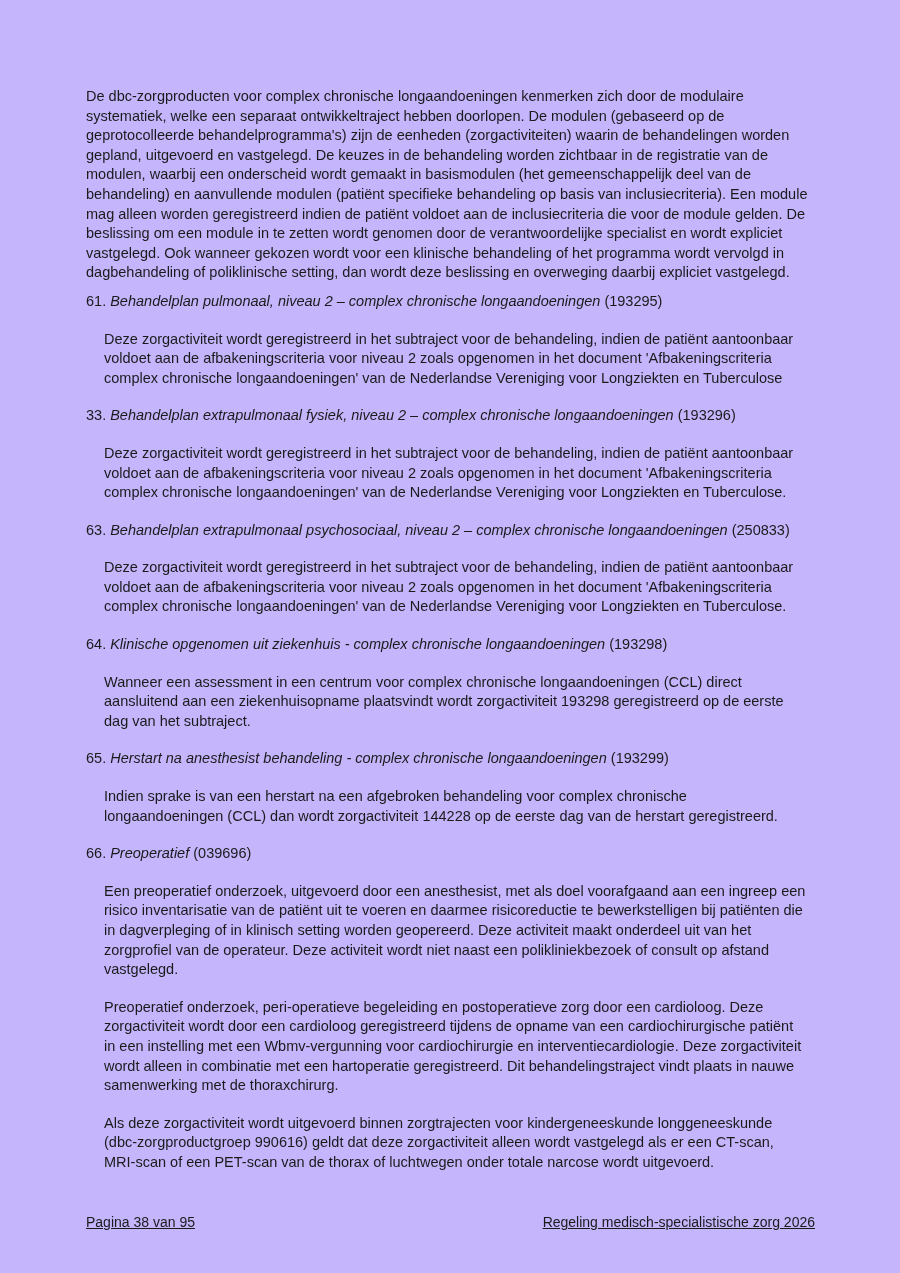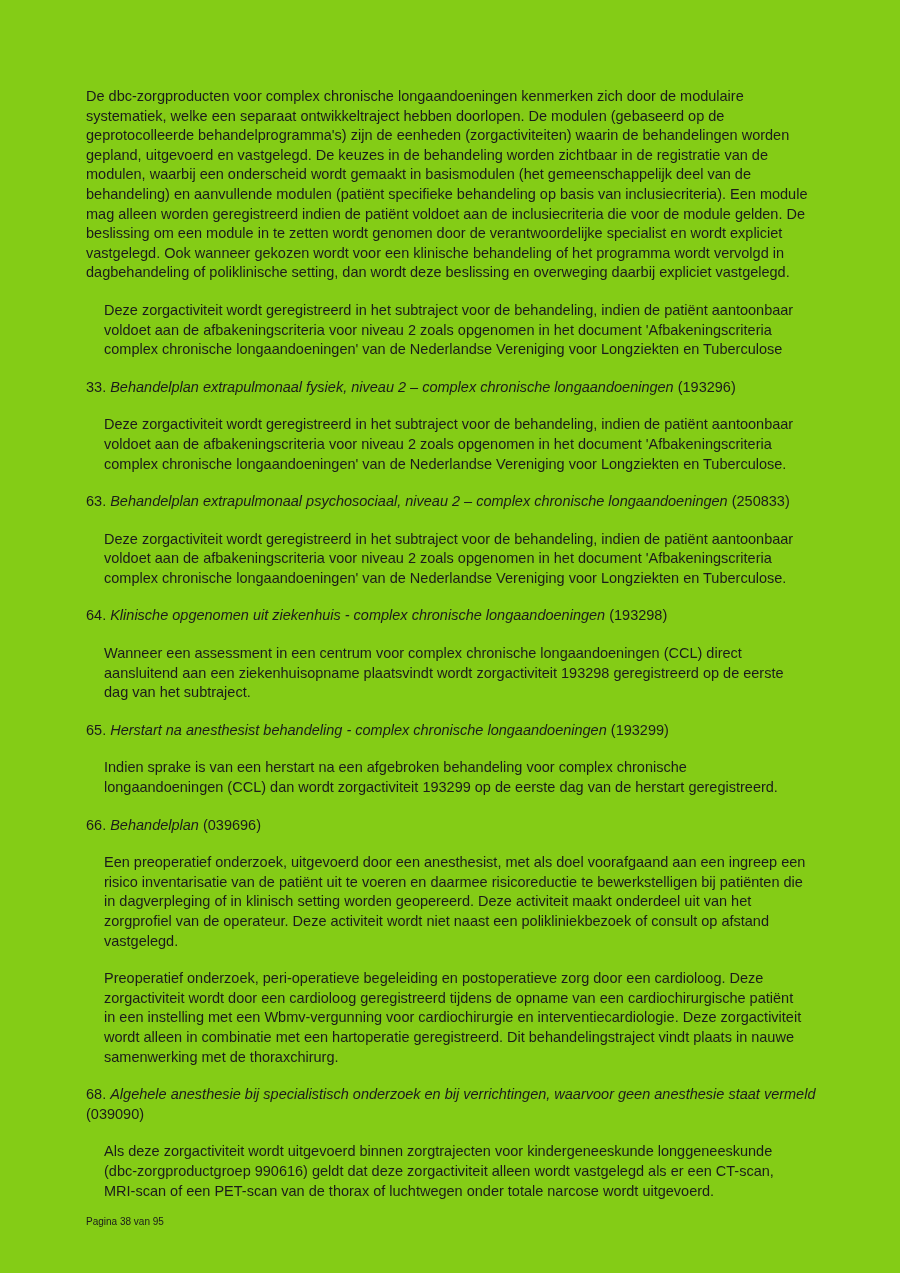--- a/index.html
+++ b/index.html
@@ -4,21 +4,21 @@
 <style>
   html, body {
     margin: 0;
     padding: 0;
     background: #ffffff;
   }
   .page {
     position: relative;
     width: 900px;
     height: 1273px;
-    background: #84cc16;
+    background: #c4b5fd;
     font-family: "Liberation Sans", sans-serif;
     color: #1b1b1b;
     overflow: hidden;
   }
   .content {
     position: absolute;
     left: 86px;
     top: 87px;
     width: 738px;
     font-size: 14.5px;
@@ -43,68 +43,70 @@
   .body-text {
     margin: 18px;
   }
   .footer {
     position: absolute;
     left: 86px;
     top: 1213px;
     width: 729px;
     display: flex;
     justify-content: space-between;
-    font-size: 10px;
+    font-size: 14px;
     line-height: 18px;
+    text-decoration: underline;
   }
 </style>
 </head>
 <body>
 
 <div class="page">
   <div class="content">
 
     <p class="para">De dbc-zorgproducten voor complex chronische longaandoeningen kenmerken zich door de modulaire systematiek, welke een separaat ontwikkeltraject hebben doorlopen. De modulen (gebaseerd op de geprotocolleerde behandelprogramma's) zijn de eenheden (zorgactiviteiten) waarin de behandelingen worden gepland, uitgevoerd en vastgelegd. De keuzes in de behandeling worden zichtbaar in de registratie van de modulen, waarbij een onderscheid wordt gemaakt in basismodulen (het gemeenschappelijk deel van de behandeling) en aanvullende modulen (patiënt specifieke behandeling op basis van inclusiecriteria). Een module mag alleen worden geregistreerd indien de patiënt voldoet aan de inclusiecriteria die voor de module gelden. De beslissing om een module in te zetten wordt genomen door de verantwoordelijke specialist en wordt expliciet vastgelegd. Ook wanneer gekozen wordt voor een klinische behandeling of het programma wordt vervolgd in dagbehandeling of poliklinische setting, dan wordt deze beslissing en overweging daarbij expliciet vastgelegd.</p>
 
     <div class="section">
+      <p class="heading"><span class="num">61.</span> <span class="title">Behandelplan pulmonaal, niveau 2 – complex chronische longaandoeningen</span> <span class="code">(193295)</span></p>
       <p class="body-text">Deze zorgactiviteit wordt geregistreerd in het subtraject voor de behandeling, indien de patiënt aantoonbaar voldoet aan de afbakeningscriteria voor niveau 2 zoals opgenomen in het document 'Afbakeningscriteria complex chronische longaandoeningen' van de Nederlandse Vereniging voor Longziekten en Tuberculose</p>
     </div>
 
     <div class="section">
       <p class="heading"><span class="num">33.</span> <span class="title">Behandelplan extrapulmonaal fysiek, niveau 2 – complex chronische longaandoeningen</span> <span class="code">(193296)</span></p>
       <p class="body-text">Deze zorgactiviteit wordt geregistreerd in het subtraject voor de behandeling, indien de patiënt aantoonbaar voldoet aan de afbakeningscriteria voor niveau 2 zoals opgenomen in het document 'Afbakeningscriteria complex chronische longaandoeningen' van de Nederlandse Vereniging voor Longziekten en Tuberculose.</p>
     </div>
 
     <div class="section">
       <p class="heading"><span class="num">63.</span> <span class="title">Behandelplan extrapulmonaal psychosociaal, niveau 2 – complex chronische longaandoeningen</span> <span class="code">(250833)</span></p>
       <p class="body-text">Deze zorgactiviteit wordt geregistreerd in het subtraject voor de behandeling, indien de patiënt aantoonbaar voldoet aan de afbakeningscriteria voor niveau 2 zoals opgenomen in het document 'Afbakeningscriteria complex chronische longaandoeningen' van de Nederlandse Vereniging voor Longziekten en Tuberculose.</p>
     </div>
 
     <div class="section">
       <p class="heading"><span class="num">64.</span> <span class="title">Klinische opgenomen uit ziekenhuis - complex chronische longaandoeningen</span> <span class="code">(193298)</span></p>
       <p class="body-text">Wanneer een assessment in een centrum voor complex chronische longaandoeningen (CCL) direct aansluitend aan een ziekenhuisopname plaatsvindt wordt zorgactiviteit 193298 geregistreerd op de eerste dag van het subtraject.</p>
     </div>
 
     <div class="section">
       <p class="heading"><span class="num">65.</span> <span class="title">Herstart na anesthesist behandeling - complex chronische longaandoeningen</span> <span class="code">(193299)</span></p>
-      <p class="body-text">Indien sprake is van een herstart na een afgebroken behandeling voor complex chronische longaandoeningen (CCL) dan wordt zorgactiviteit 193299 op de eerste dag van de herstart geregistreerd.</p>
+      <p class="body-text">Indien sprake is van een herstart na een afgebroken behandeling voor complex chronische longaandoeningen (CCL) dan wordt zorgactiviteit 144228 op de eerste dag van de herstart geregistreerd.</p>
     </div>
 
     <div class="section">
-      <p class="heading"><span class="num">66.</span> <span class="title">Behandelplan</span> <span class="code">(039696)</span></p>
+      <p class="heading"><span class="num">66.</span> <span class="title">Preoperatief</span> <span class="code">(039696)</span></p>
       <p class="body-text">Een preoperatief onderzoek, uitgevoerd door een anesthesist, met als doel voorafgaand aan een ingreep een risico inventarisatie van de patiënt uit te voeren en daarmee risicoreductie te bewerkstelligen bij patiënten die in dagverpleging of in klinisch setting worden geopereerd. Deze activiteit maakt onderdeel uit van het zorgprofiel van de operateur. Deze activiteit wordt niet naast een polikliniekbezoek of consult op afstand vastgelegd.</p>
     </div>
 
     <div class="section">
       <p class="body-text">Preoperatief onderzoek, peri-operatieve begeleiding en postoperatieve zorg door een cardioloog. Deze zorgactiviteit wordt door een cardioloog geregistreerd tijdens de opname van een cardiochirurgische patiënt in een instelling met een Wbmv-vergunning voor cardiochirurgie en interventiecardiologie. Deze zorgactiviteit wordt alleen in combinatie met een hartoperatie geregistreerd. Dit behandelingstraject vindt plaats in nauwe samenwerking met de thoraxchirurg.</p>
     </div>
 
     <div class="section">
-      <p class="heading"><span class="num">68.</span> <span class="title">Algehele anesthesie bij specialistisch onderzoek en bij verrichtingen, waarvoor geen anesthesie staat vermeld</span> <span class="code">(039090)</span></p>
       <p class="body-text">Als deze zorgactiviteit wordt uitgevoerd binnen zorgtrajecten voor kindergeneeskunde longgeneeskunde (dbc-zorgproductgroep 990616) geldt dat deze zorgactiviteit alleen wordt vastgelegd als er een CT-scan, MRI-scan of een PET-scan van de thorax of luchtwegen onder totale narcose wordt uitgevoerd.</p>
     </div>
 
   </div>
 
   <div class="footer">
     <span>Pagina 38 van 95</span>
+    <span>Regeling medisch-specialistische zorg 2026</span>
   </div>
 </div>
 
 </body></html>

